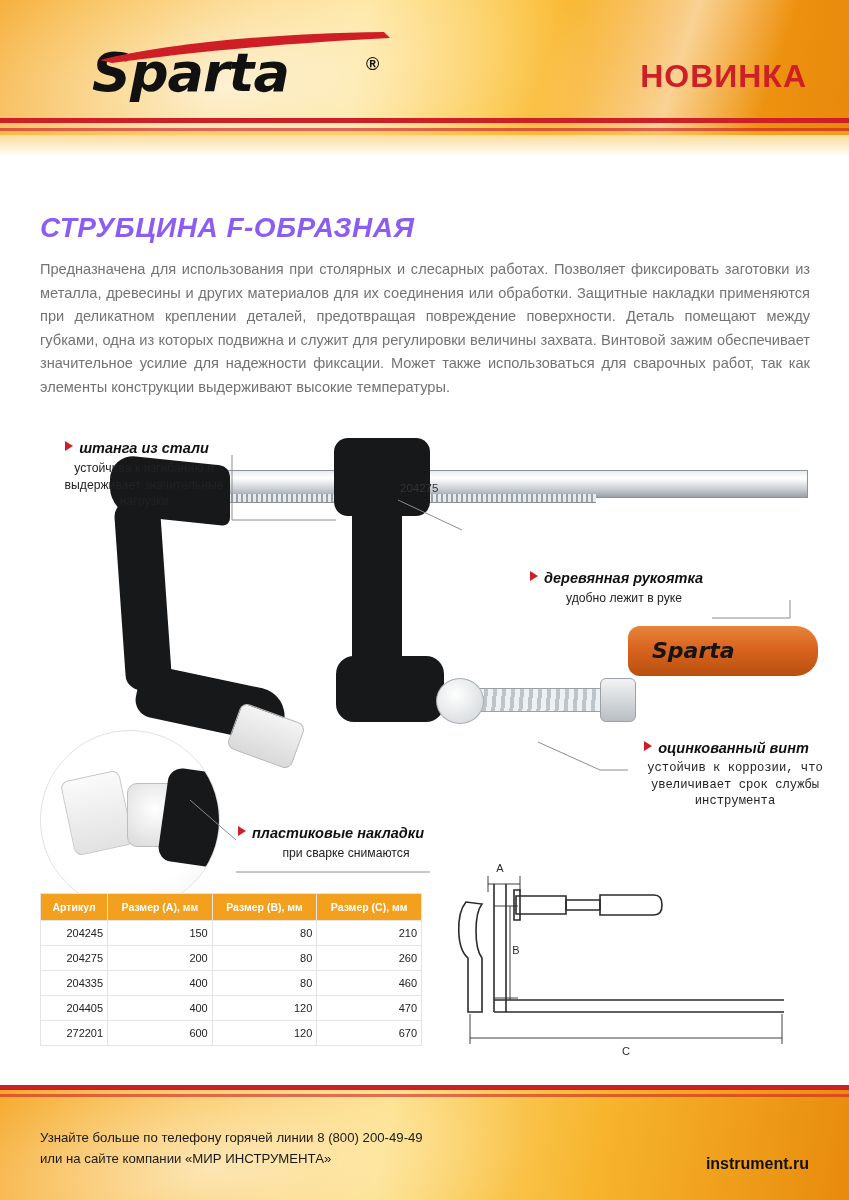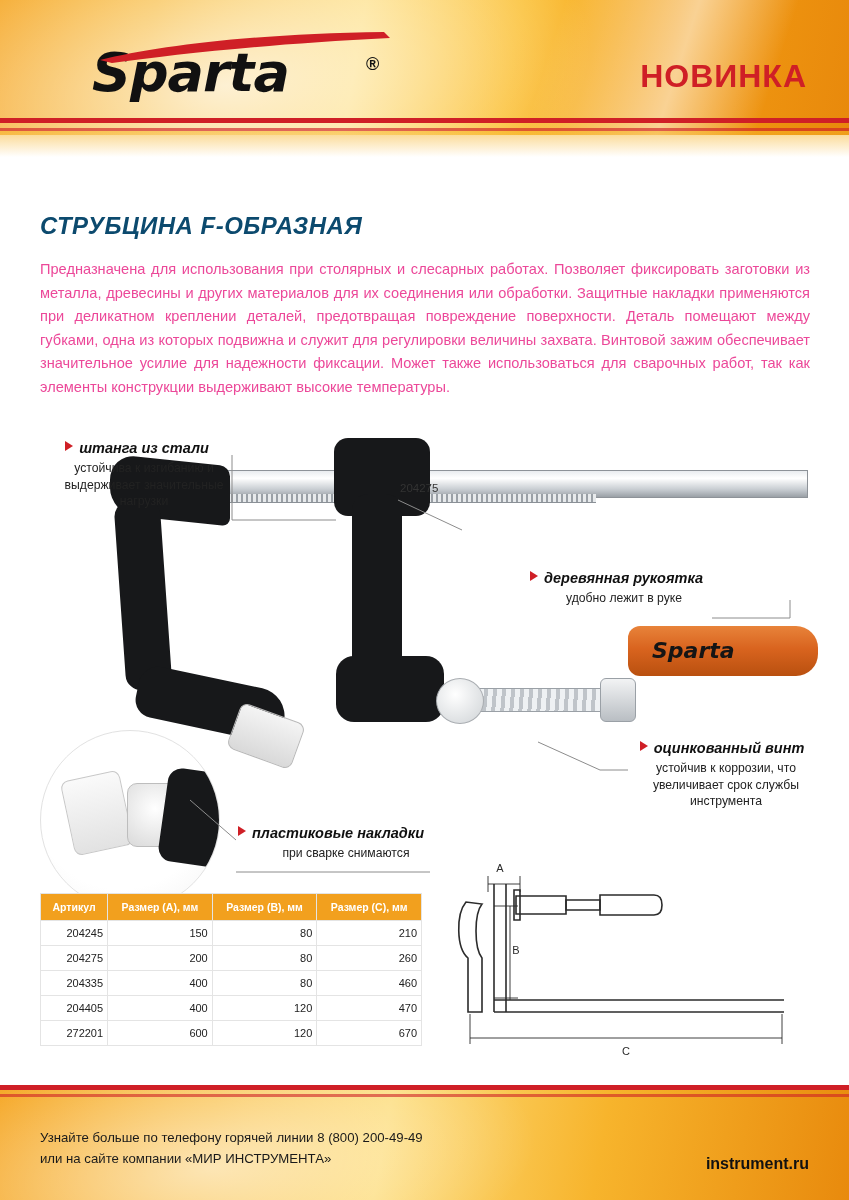--- a/index.html
+++ b/index.html
@@ -56,45 +56,45 @@
     position:absolute;left:274px;top:10px;font-size:18px;font-weight:bold;color:#111;
   }
   .novinka{
     position:absolute;right:42px;top:58px;
     font-size:32px;font-weight:bold;color:#cf1f26;letter-spacing:1px;
     font-family:"Liberation Sans", sans-serif;
   }
   
   .title{
     position:absolute;left:40px;top:212px;
-    font-size:24px;font-weight:bold;font-style:italic;color:#0c4a6e;letter-spacing:.5px;
+    font-size:28px;font-weight:bold;font-style:italic;color:#8b5cf6;letter-spacing:.5px;
   }
   .intro{
     position:absolute;left:40px;top:258px;width:770px;
-    font-size:14.6px;line-height:23.6px;text-align:justify;color:#ec4899;
+    font-size:14.6px;line-height:23.6px;text-align:justify;color:#737373;
   }
   
   .callout{position:absolute;text-align:center;}
   .callout .ttl{
     font-size:14.5px;font-weight:bold;font-style:italic;color:#111;white-space:nowrap;
   }
   .callout .sub{
     font-size:12.2px;line-height:16.5px;color:#222;margin-top:4px;
   }
   .tri{
     display:inline-block;width:0;height:0;
     border-left:8px solid #cf1f26;border-top:5px solid transparent;border-bottom:5px solid transparent;
     margin-right:6px;vertical-align:2px;
   }
   .c1{left:40px;top:440px;}
   .c1 .sub{margin-left:14px;}
   .c2{left:530px;top:570px;}
   .c2 .sub{margin-left:15px;}
   .c3{left:628px;top:740px;}
-  .c3 .sub{margin-left:8px;}
+  .c3 .sub{margin-left:17px;font-family:Liberation Mono, monospace;}
   .c4{left:238px;top:825px;}
   .c4 .sub{margin-left:30px;}
   .code-lbl{
     position:absolute;left:400px;top:482px;font-size:11.5px;color:#333;
   }
   
   .illus{position:absolute;left:0;top:430px;width:849px;height:450px;}
   .bar{
     position:absolute;left:196px;top:40px;width:610px;height:26px;
     background:linear-gradient(180deg,#e9ecef 0%,#ffffff 28%,#c9ced3 70%,#9aa0a6 100%);

